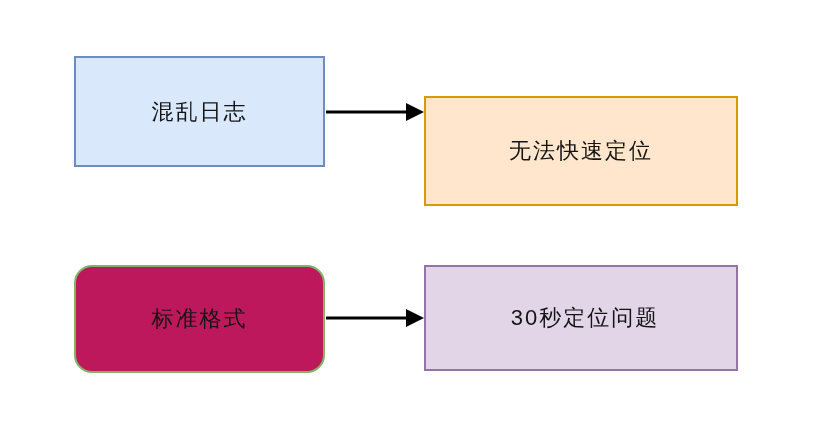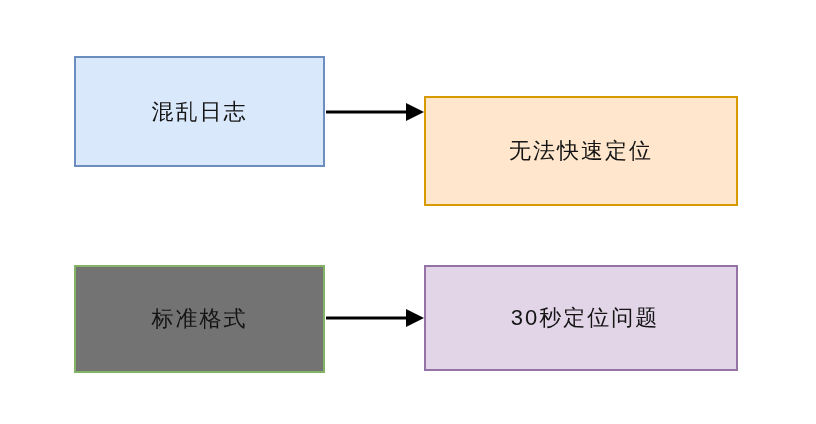--- a/index.html
+++ b/index.html
@@ -46,21 +46,21 @@
 <div class="canvas">
 
   <div class="node node-1" style="background: rgb(218, 232, 252); border-color: rgb(108, 142, 191); color: rgb(20, 20, 20);">
     <span>混乱日志</span>
   </div>
 
   <div class="node node-2" style="background: rgb(255, 230, 204); border-color: rgb(215, 155, 0); color: rgb(20, 20, 20);">
     <span>无法快速定位</span>
   </div>
 
-  <div class="node node-3" style="background: #737373; border-color: rgb(130, 179, 102); color: rgb(20, 20, 20);">
+  <div class="node node-3" style="background: #be185d; border-color: rgb(130, 179, 102); color: rgb(20, 20, 20); border-radius: 18px;">
     <span>标准格式</span>
   </div>
 
   <div class="node node-4" style="background: rgb(225, 213, 231); border-color: rgb(150, 115, 166); color: rgb(20, 20, 20);">
     <span>30秒定位问题</span>
   </div>
 
   <svg class="arrow arrow-1" viewBox="0 0 101 26" xmlns="http://www.w3.org/2000/svg">
     <line x1="2" y1="13" x2="82" y2="13" stroke-width="3" stroke="#000000"></line>
     <polygon points="82,4 100,13 82,22" fill="#000000"></polygon>

